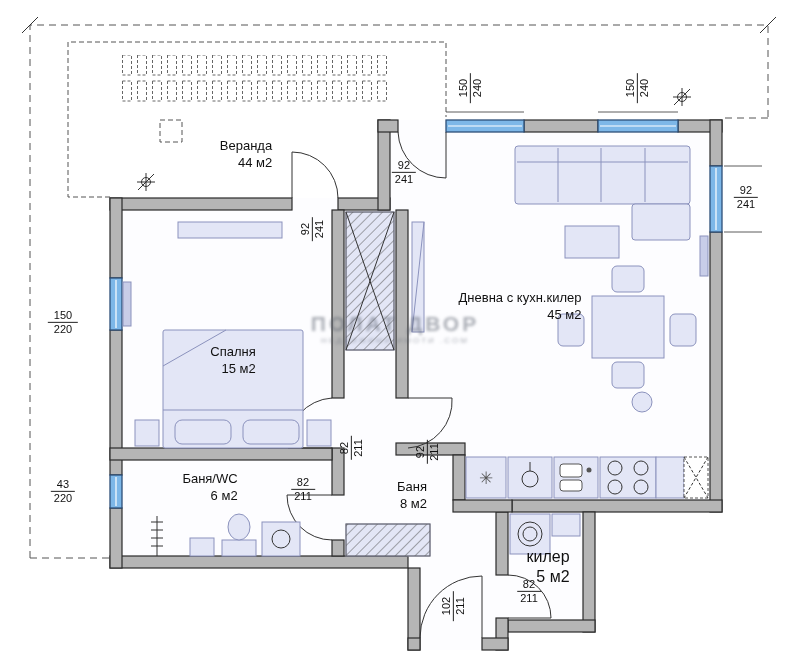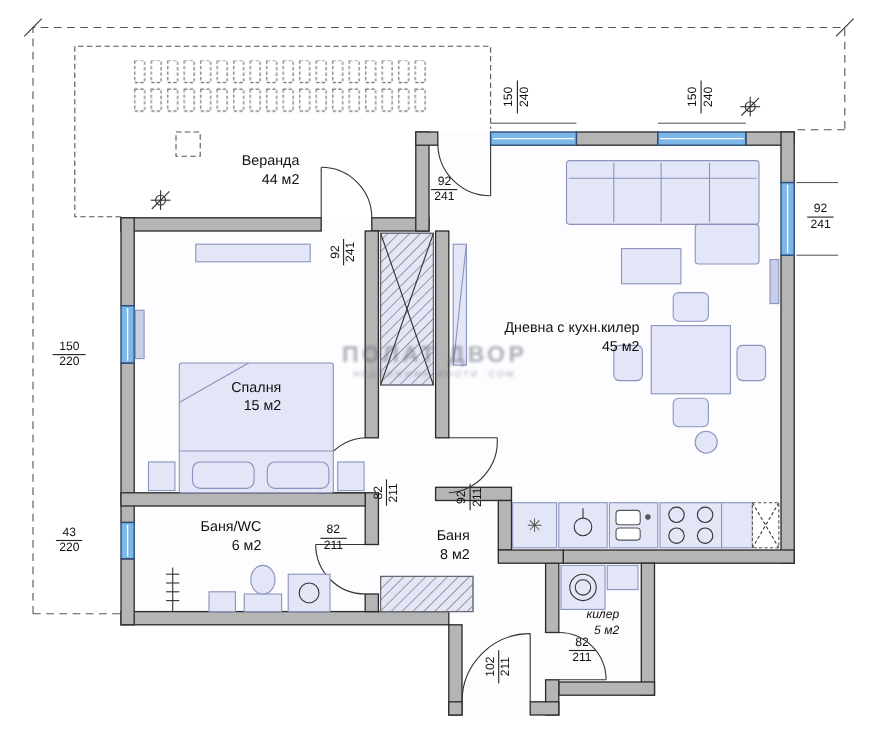--- a/index.html
+++ b/index.html
@@ -11,21 +11,21 @@
   .winline{stroke:#ffffff;stroke-width:1.2;}
   .door{stroke:#333;fill:none;stroke-width:1;}
   .fur{fill:#e3e6f6;stroke:#8b92bd;stroke-width:1;}
   .fln{stroke:#8b92bd;stroke-width:1;fill:none;}
   .dash{fill:none;stroke:#555;stroke-width:1;stroke-dasharray:7 5;}
   .dash2{fill:none;stroke:#555;stroke-width:1;stroke-dasharray:5 3;}
   .mk{stroke:#333;fill:none;stroke-width:1;}
   .tick{stroke:#333;stroke-width:.8;}
   .room-label{position:absolute;transform:translate(-50%,-50%);text-align:right;
               color:#101010;font-size:13px;line-height:1.3;white-space:nowrap;}
-  .room-label.small{font-size:11px;line-height:1.25;font-style:italic;}
+  .room-label.small{font-size:16px;line-height:1.25;}
   .dim{position:absolute;display:inline-flex;flex-direction:column;align-items:center;
        font-size:11px;color:#101010;transform:translate(-50%,-50%);line-height:1.15;
        white-space:nowrap;}
   .dim.v{transform:translate(-50%,-50%) rotate(-90deg);}
   .dim .t{border-bottom:1px solid #222;padding:0 6px;}
   .dim .b{padding:0 6px;}
   .wm{position:absolute;left:395px;top:328px;transform:translate(-50%,-50%);
       text-align:center;color:#5a616e;opacity:.5;filter:blur(1.5px);pointer-events:none;}
   .wm .l1{font-size:21px;font-weight:bold;letter-spacing:3px;}
   .wm .l2{font-size:8px;letter-spacing:2px;}

